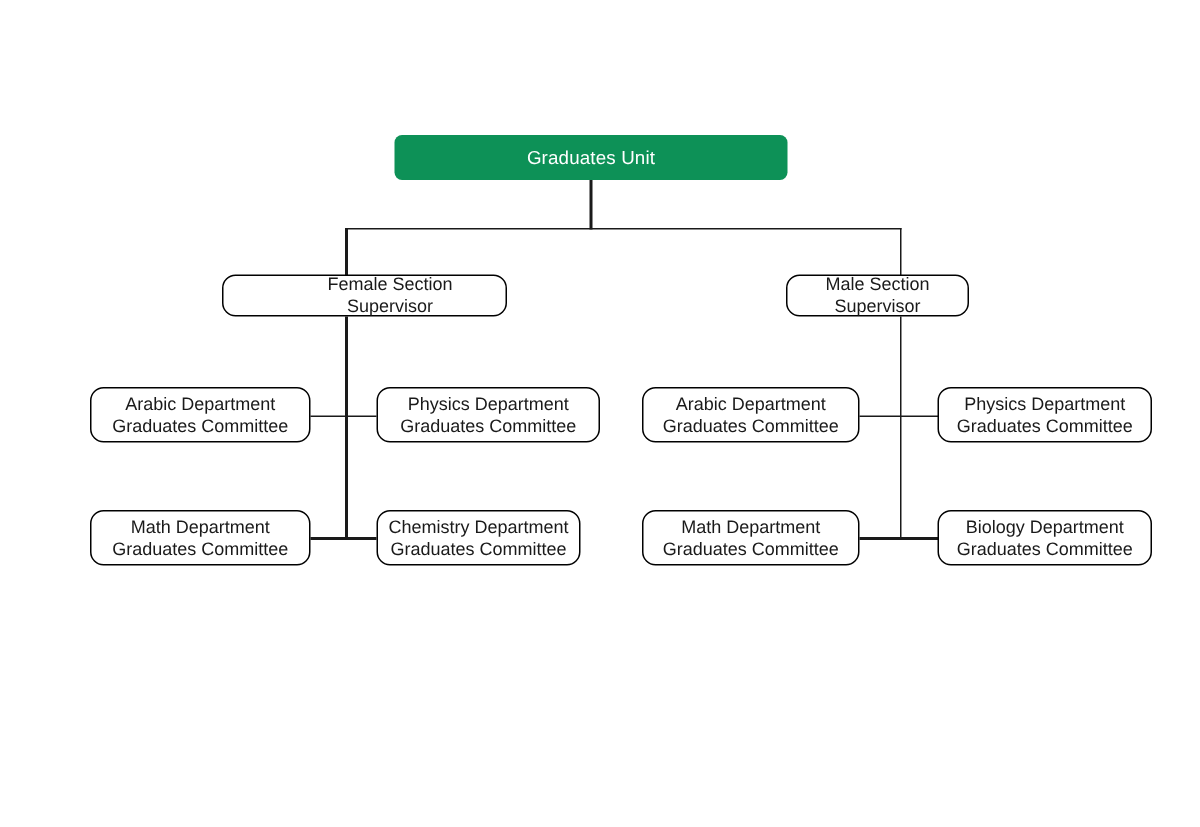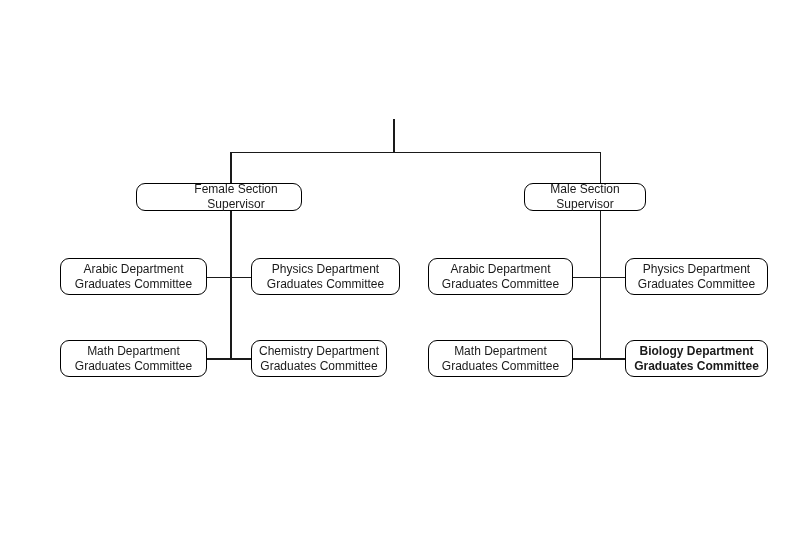--- a/index.html
+++ b/index.html
@@ -50,30 +50,33 @@
     z-index: 1;
   }
   .v-line { width: 1.8px; }
   .h-line { height: 1.8px; }
 </style>
 </head>
 <body>
 
 <div id="chart-canvas">
 
+  <div class="node node-root" style="left:263px; top:90px; width:262px; height:30px;">
+    <span class="node-label">Graduates Unit</span>
+  </div>
 
   <div class="connector v-line" style="left:393px; top:119px; height:34px;"></div>
 
   <div class="connector h-line" style="left:231px; top:151.5px; width:370px;"></div>
 
   <div class="connector v-line" style="left:230px; top:151.5px; height:32px;"></div>
 
   <div class="connector v-line" style="left:599.5px; top:151.5px; height:32px;"></div>
 
-  <div class="node node-box" style="left:136px; top:183px; width:166px; height:28px;padding-left:34px;">
+  <div class="node node-box" style="left:148px; top:183px; width:190px; height:28px;padding-left:34px;">
     <span class="node-label">Female Section
 Supervisor</span>
   </div>
 
   <div class="connector v-line" style="left:230px; top:211px; height:148px;"></div>
 
   <div class="connector h-line" style="left:207px; top:276.5px; width:24px;"></div>
   <div class="connector h-line" style="left:230px; top:276.5px; width:21px;"></div>
 
   <div class="connector h-line" style="left:207px; top:358px; width:24px;"></div>
@@ -119,18 +122,18 @@
   <div class="node node-box" style="left:625px; top:258px; width:143px; height:37px;">
     <span class="node-label">Physics Department
 Graduates Committee</span>
   </div>
 
   <div class="node node-box" style="left:428px; top:340px; width:145px; height:37px;">
     <span class="node-label">Math Department
 Graduates Committee</span>
   </div>
 
-  <div class="node node-box" style="left:625px; top:340px; width:143px; height:37px;font-weight:bold;">
+  <div class="node node-box" style="left:625px; top:340px; width:143px; height:37px;">
     <span class="node-label">Biology Department
 Graduates Committee</span>
   </div>
 
 </div>
 
 </body></html>

